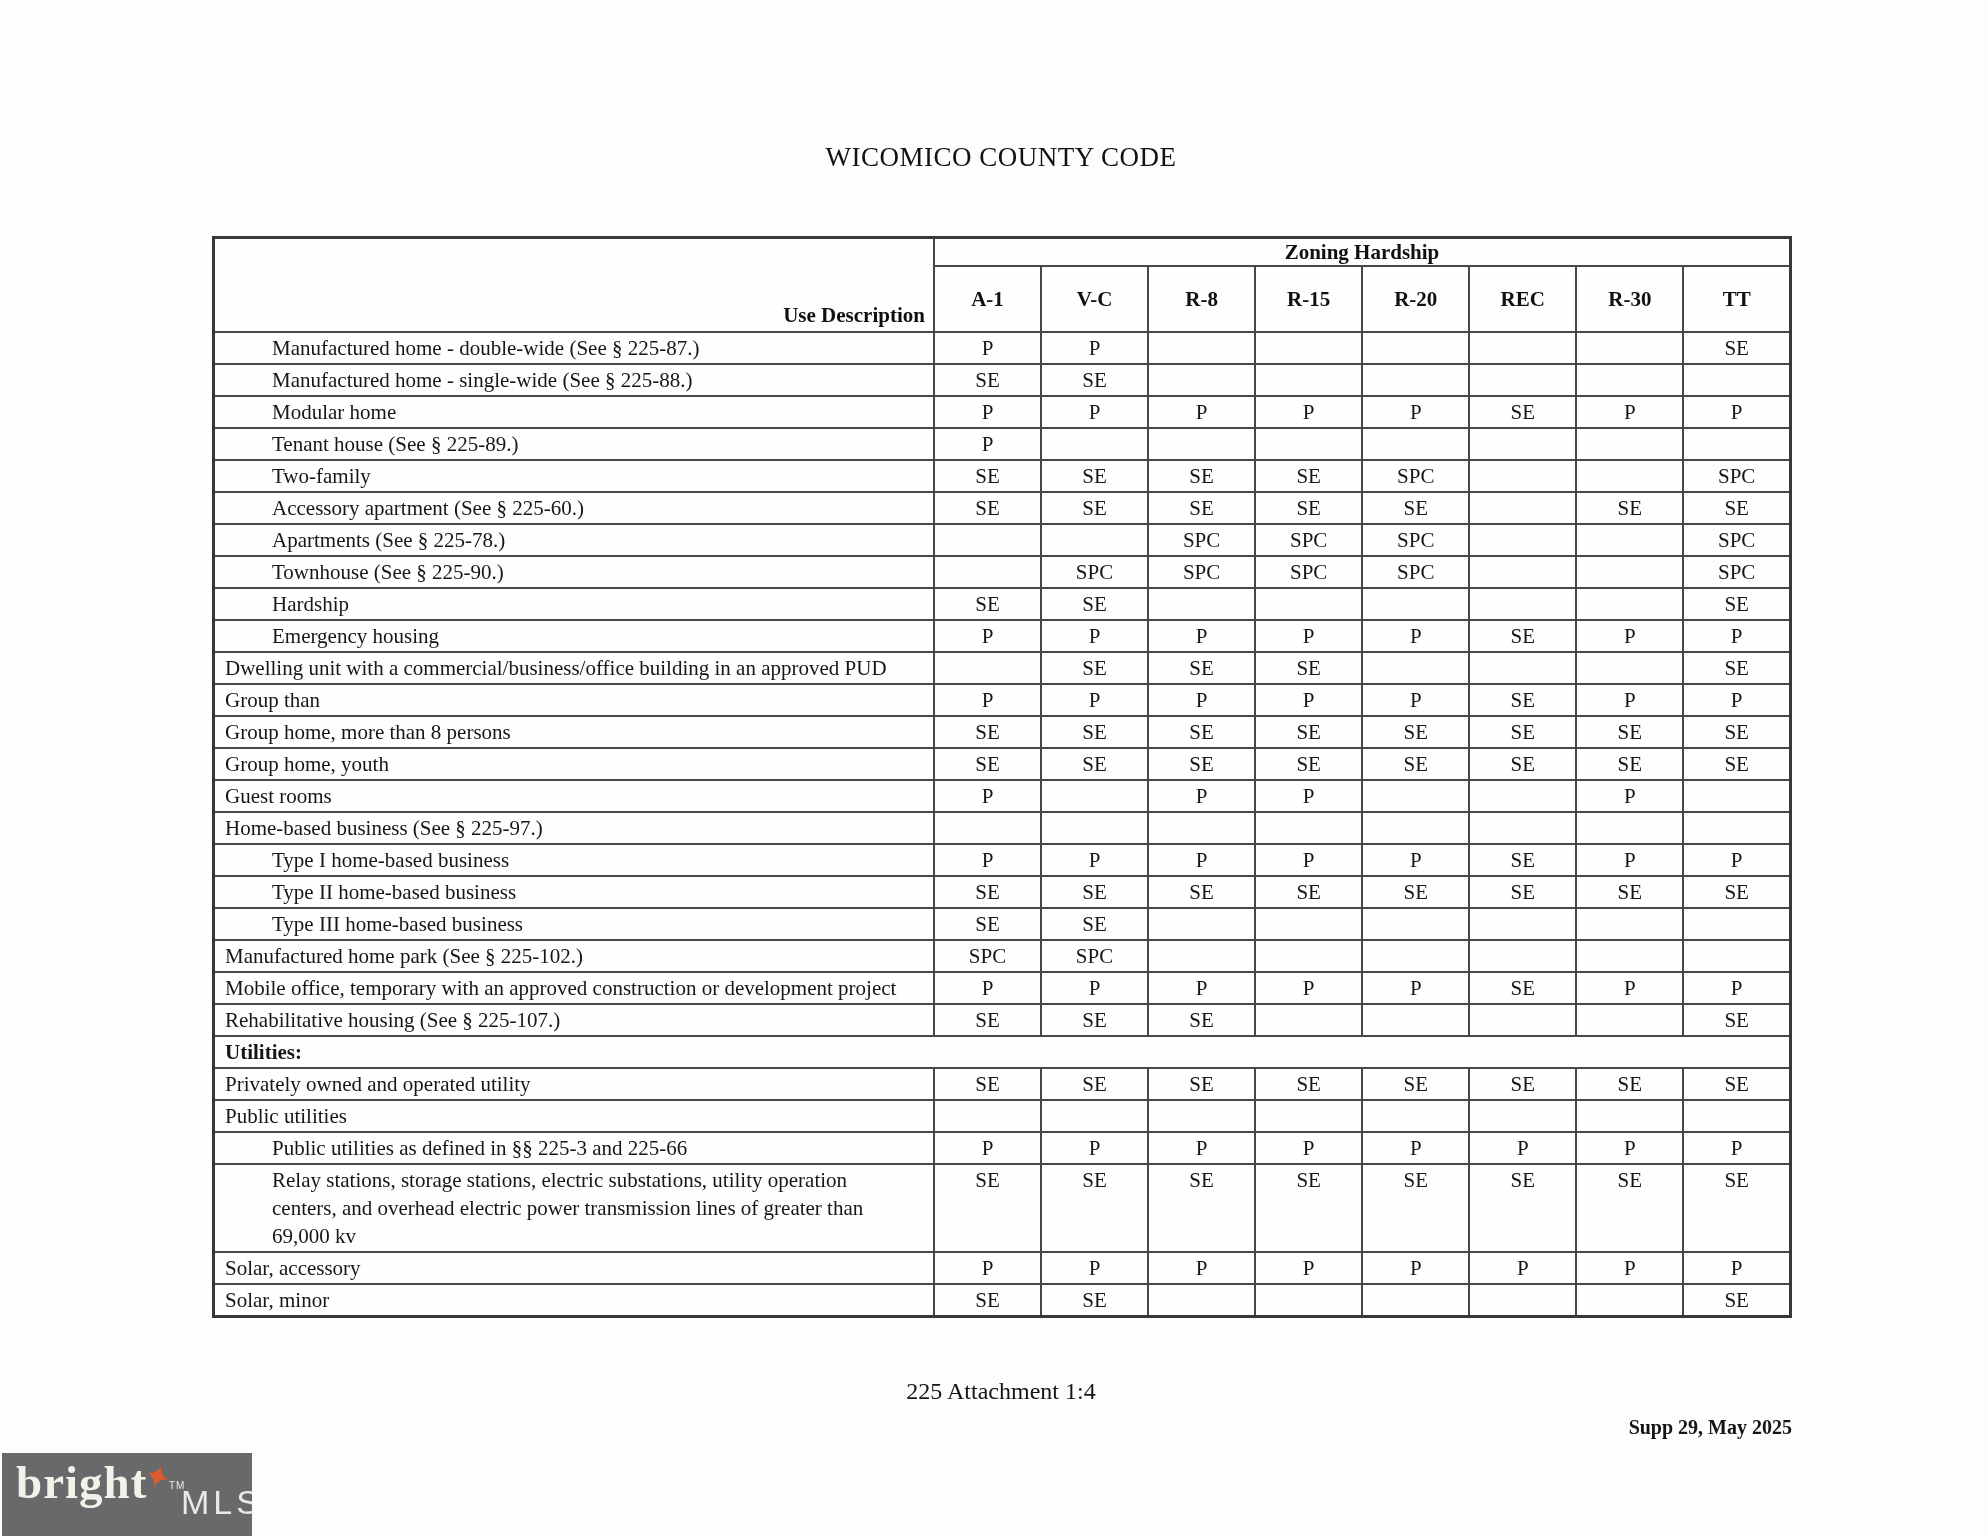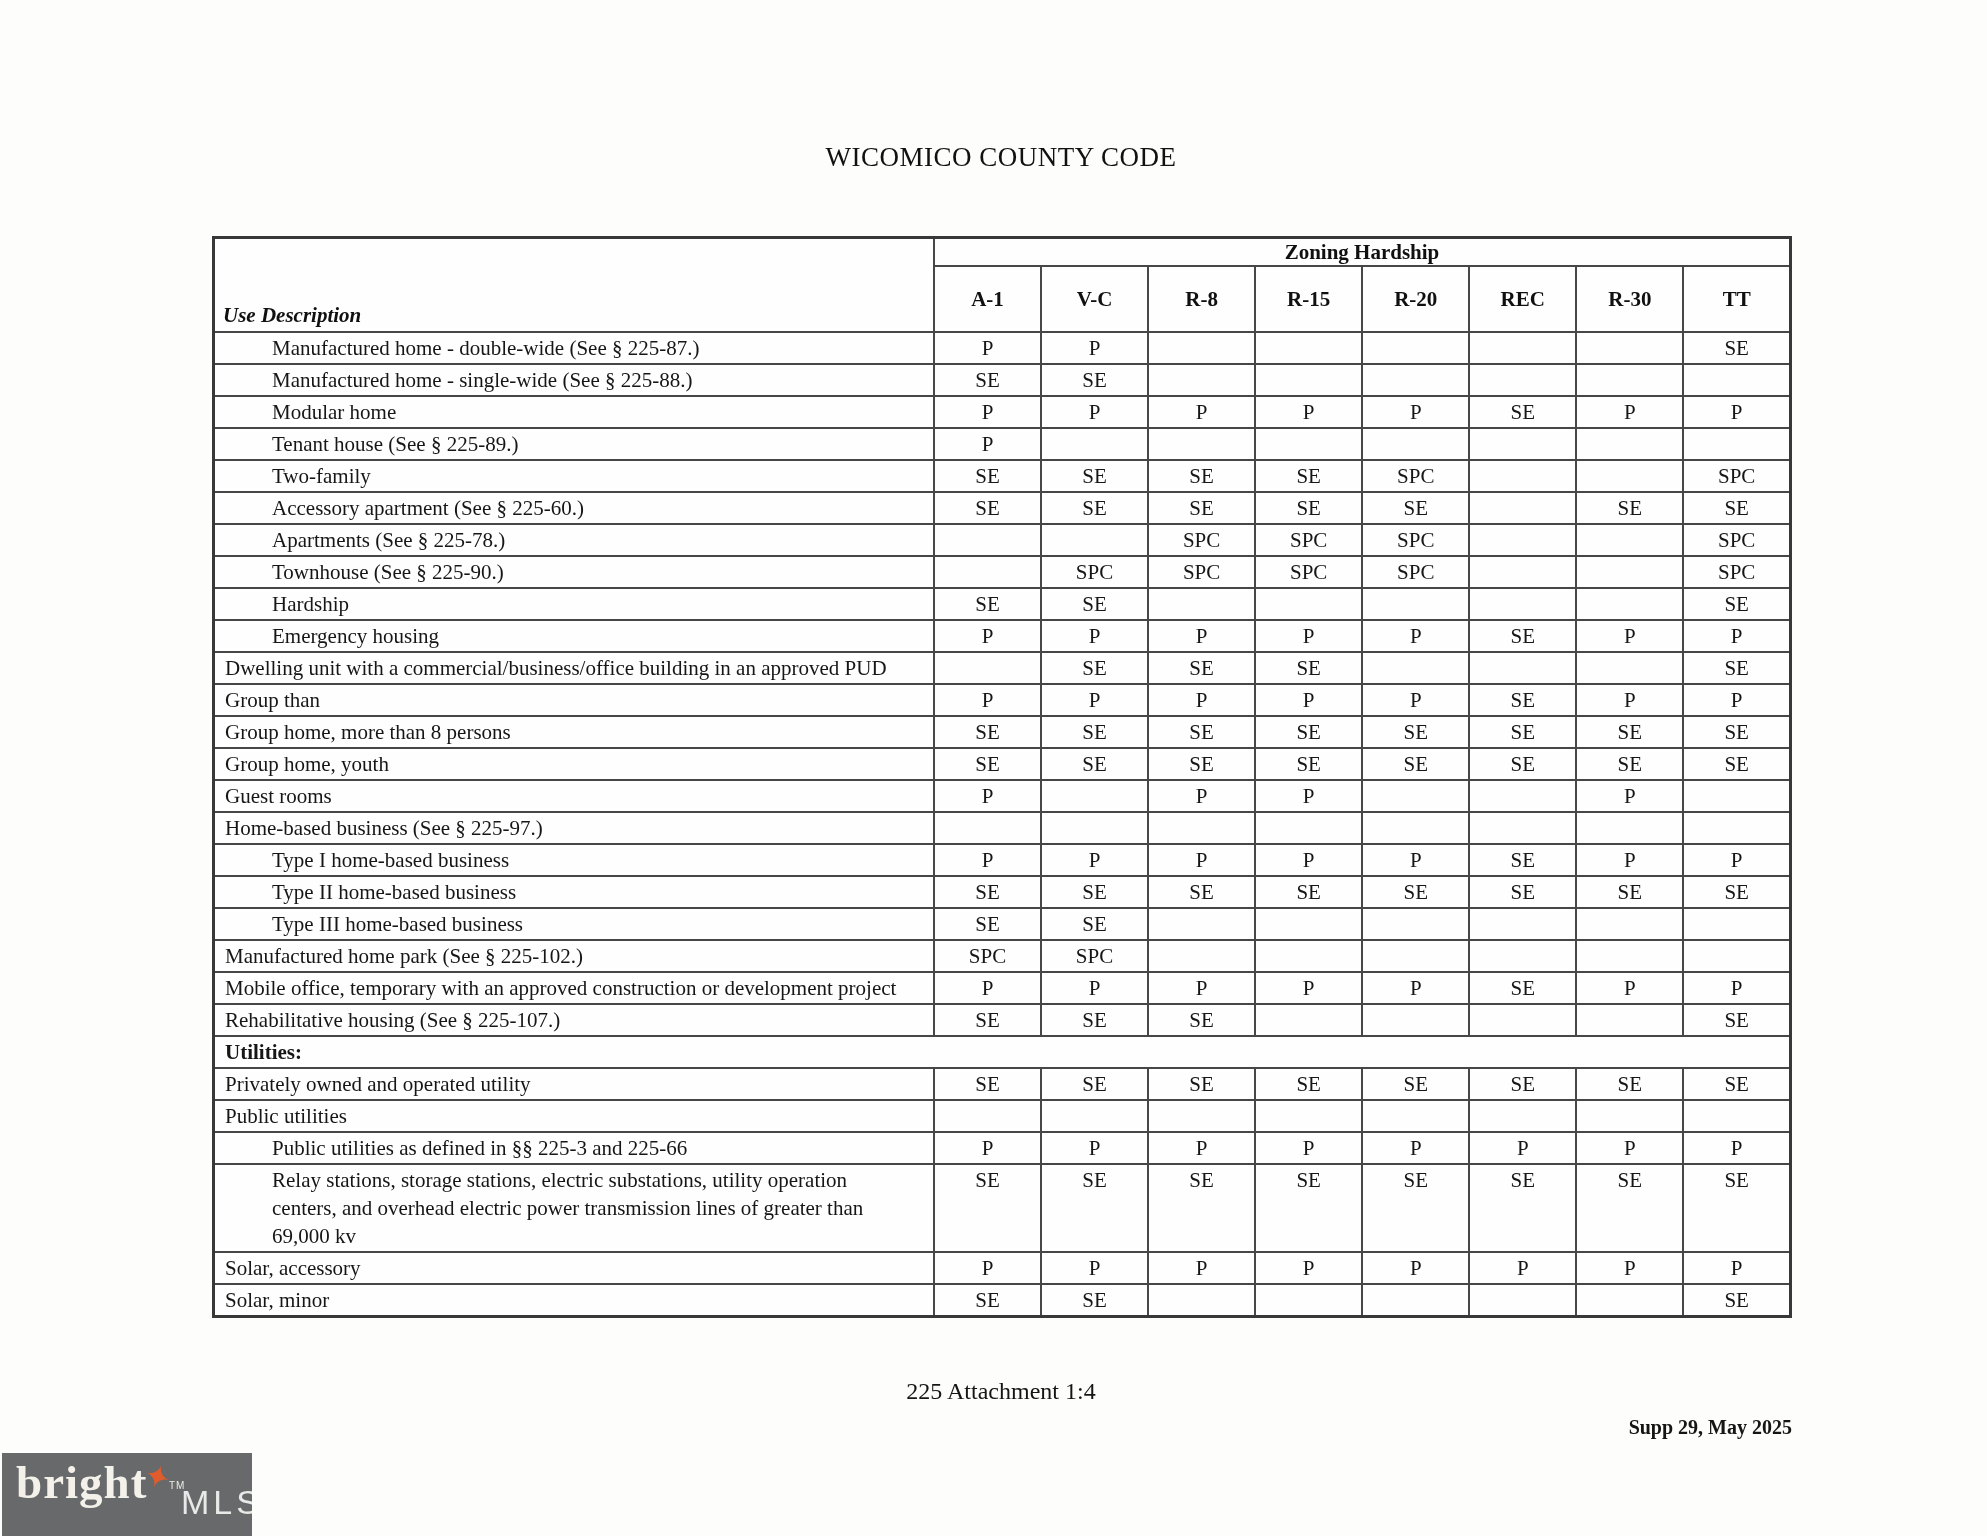--- a/index.html
+++ b/index.html
@@ -14,21 +14,21 @@
   }
   table.ztable{
     position:absolute;left:212px;top:236px;width:1580px;
     border-collapse:collapse;table-layout:fixed;
     border:3px solid #383838;
     background:#fefefe;
   }
   .ztable th,.ztable td{border:2px solid #474747;}
   .ztable th{font-size:21px;font-weight:bold;color:#101010;}
   th.group-hd{height:26px;text-align:center;vertical-align:middle;padding:0;}
-  th.use-hd{vertical-align:bottom;text-align:left;padding:2px 8px 3px 8px;height:auto;font-style:italic;}
+  th.use-hd{vertical-align:bottom;text-align:right;padding:2px 8px 3px 8px;height:auto;}
   tr.district-row th{height:32px;text-align:center;vertical-align:middle;padding:16px;}
   .ztable td{font-size:21px;line-height:28px;vertical-align:top;padding:1px 0;}
   td.desc{text-align:left;padding:1px 20px 1px 10px;}
   td.desc.indent{padding-left:57px;}
   td.val{text-align:center;}
   td.section{font-weight:bold;text-align:left;padding:1px 20px 1px 10px;}
   .footer-center{
     position:absolute;left:212px;top:1378px;width:1578px;
     text-align:center;font-size:24px;color:#151515;
   }

